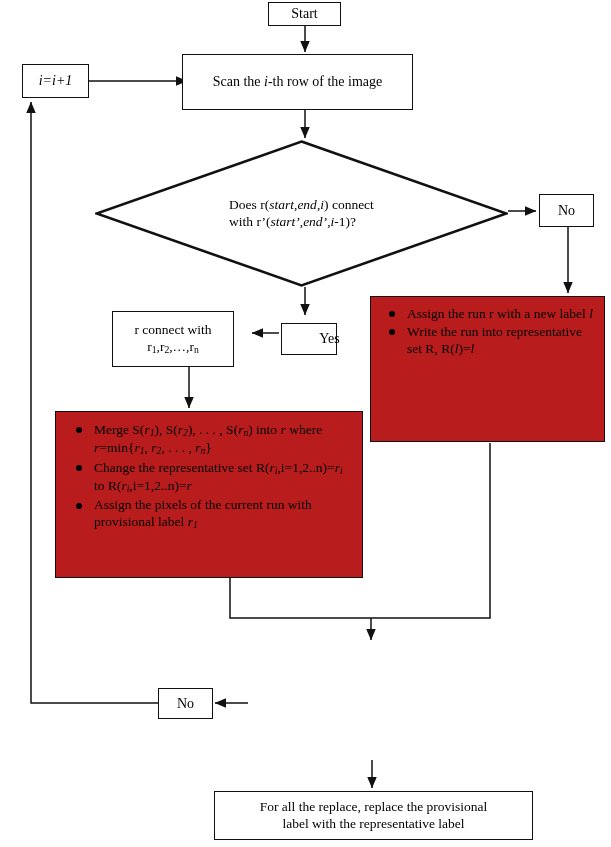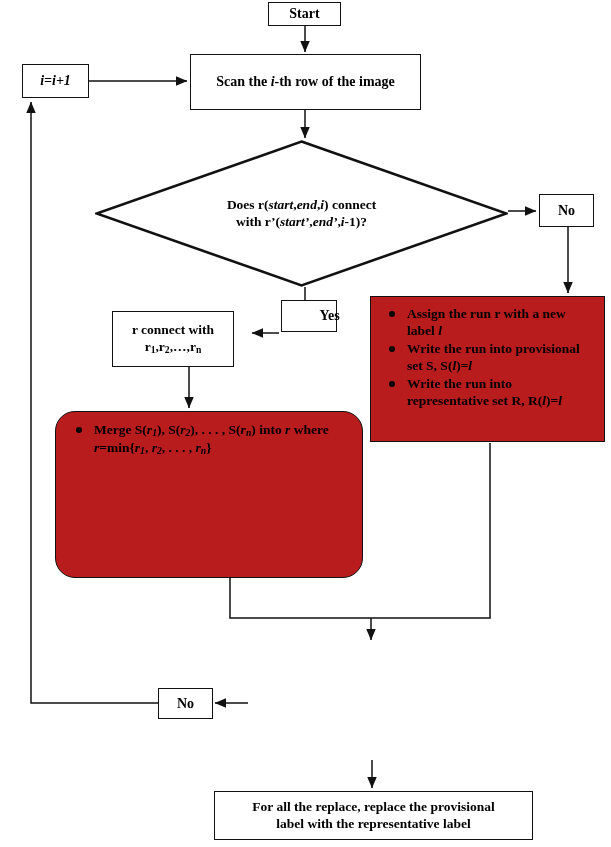--- a/index.html
+++ b/index.html
@@ -1,59 +1,59 @@
 <!DOCTYPE html>
 <html><head>
 <meta charset="utf-8">
 <style>
   html,body{margin:0;padding:0;background:#ffffff;}
   body{
     width:611px;height:847px;position:relative;overflow:hidden;
     font-family:"Liberation Serif","DejaVu Serif",serif;
     color:#000;
   }
-  #canvas{position:absolute;left:0;top:0;width:611px;height:818px;font-weight:bold;}
+  #canvas{position:absolute;left:0;top:0;width:611px;height:818px;}
   svg.edges{position:absolute;left:0;top:0;width:611px;height:847px;pointer-events:none;}
 
   .node{
     position:absolute;box-sizing:border-box;
     border:1.6px solid #111;background:#fff;
     display:flex;align-items:center;justify-content:center;
     text-align:center;line-height:1.22;
   }
   .node .txt{display:block;padding:0 4px;}
   .fs14{font-size:14px;}
   .fs135{font-size:13.5px;}
 
   
   .diamond{position:absolute;}
   .diamond .dtext{
     position:absolute;left:0;top:0;width:100%;height:100%;
     display:flex;align-items:center;justify-content:center;
-    text-align:center;line-height:1.25;font-size:13.5px;
+    text-align:left;line-height:1.25;font-size:13.5px;
   }
   .diamond svg{position:absolute;left:0;top:0;}
 
   
   .bulletbox{
     position:absolute;box-sizing:border-box;
     border:1.6px solid #111;background:#b91c1c;
     font-size:13.5px;line-height:1.26;
   }
   .bulletbox ul{
     list-style:none;margin:0;padding:0;
   }
   .bulletbox li{
     position:relative;padding-left:22px;margin:0 0 1px 0;
   }
   .bulletbox li::before{
     content:"";position:absolute;left:4px;top:0.48em;
     width:6px;height:6px;border-radius:50%;background:#000;
   }
-  #merge-box{left:55px;top:411px;width:308px;height:167px;padding:9px 10px 0 16px;border-radius:20px;}
+  #merge-box{left:55px;top:411px;width:308px;height:167px;padding:9px 10px 0 16px;}
   #newlabel-box{left:370px;top:296px;width:235px;height:146px;padding:8px 8px 0 14px;}
 
   i,.it{font-style:italic;}
   sub{font-size:0.72em;vertical-align:-0.22em;}
   .lit{font-style:italic;}
 </style>
 </head>
 <body>
 
 <div id="canvas">
@@ -95,21 +95,21 @@
   </svg>
 
   <div class="node fs14" id="start-node" style="left:268px;top:2px;width:73px;height:24px;">
     <span class="txt">Start</span>
   </div>
 
   <div class="node fs14" id="increment-node" style="left:0px;top:64px;width:67px;height:34px;margin-left:22px;">
     <span class="txt lit"><i>i</i>=<i>i</i>+1</span>
   </div>
 
-  <div class="node fs14" id="scan-node" style="left:190px;top:54px;width:231px;height:56px;">
+  <div class="node fs14" id="scan-node" style="left:182px;top:54px;width:231px;height:56px;">
     <span class="txt">
       <span>Scan the <i>i</i>-th row of the image</span><br>
     </span>
   </div>
 
   <div class="diamond" id="decision-connect" style="left:95px;top:140px;width:413px;height:147px;">
     <svg width="413" height="147" viewBox="0 0 413 147">
       <polygon points="206.5,1.6 411.4,73.5 206.5,145.4 1.6,73.5" fill="#fff" stroke="#111" stroke-width="2.6"></polygon>
     </svg>
     <div class="dtext">
@@ -117,42 +117,43 @@
         <span>Does r(<i>start</i>,<i>end</i>,<i>i</i>) connect</span><br>
         <span>with r’(<i>start’</i>,<i>end’</i>,<i>i</i>-1)?</span>
       </div>
     </div>
   </div>
 
   <div class="node fs14" id="no-top-node" style="left:539px;top:194px;width:55px;height:33px;">
     <span class="txt">No</span>
   </div>
 
-  <div class="node fs14" id="yes-node" style="left:281px;top:300px;width:56px;height:32px;padding-left:41px;">
+  <div class="node fs14" id="yes-node" style="left:281px;top:323px;width:56px;height:32px;padding-left:41px;">
     <span class="txt">Yes</span>
   </div>
 
   <div class="node fs135" id="rconnect-node" style="left:112px;top:311px;width:122px;height:56px;">
     <span class="txt">
       <span>r connect with</span><br>
       <span>r<sub>1</sub>,r<sub>2</sub>,…,r<sub>n</sub></span>
     </span>
   </div>
 
   <div class="bulletbox" id="newlabel-box">
     <ul>
       <li>Assign the run r with a new label <i>l</i></li>
-      <li>Write the run into provisional set S, S(<i>l</i>)=<i>l</i></li>
       <li>Write the run into representative set R, R(<i>l</i>)=<i>l</i></li>
     </ul>
   </div>
 
   <div class="bulletbox" id="merge-box">
     <ul>
       <li>Merge S(<i>r<sub>1</sub></i>), S(<i>r<sub>2</sub></i>), . . . , S(<i>r<sub>n</sub></i>) into <i>r</i> where <i>r</i>=min{<i>r<sub>1</sub></i>, <i>r<sub>2</sub></i>, . . . , <i>r<sub>n</sub></i>}</li>
+      <li>Change the representative set R(<i>r<sub>i</sub></i>,i=1,2..n)=<i>r<sub>i</sub></i> to R(<i>r<sub>i</sub></i>,i=1,2..n)=<i>r</i></li>
+      <li>Assign the pixels of the current run with provisional label <i>r<sub>1</sub></i></li>
     </ul>
   </div>
 
 
   <div class="node fs14" id="no-bottom-node" style="left:158px;top:688px;width:55px;height:31px;">
     <span class="txt">No</span>
   </div>
 
   <div class="node fs135" id="final-node" style="left:214px;top:791px;width:319px;height:49px;">
     <span class="txt">

